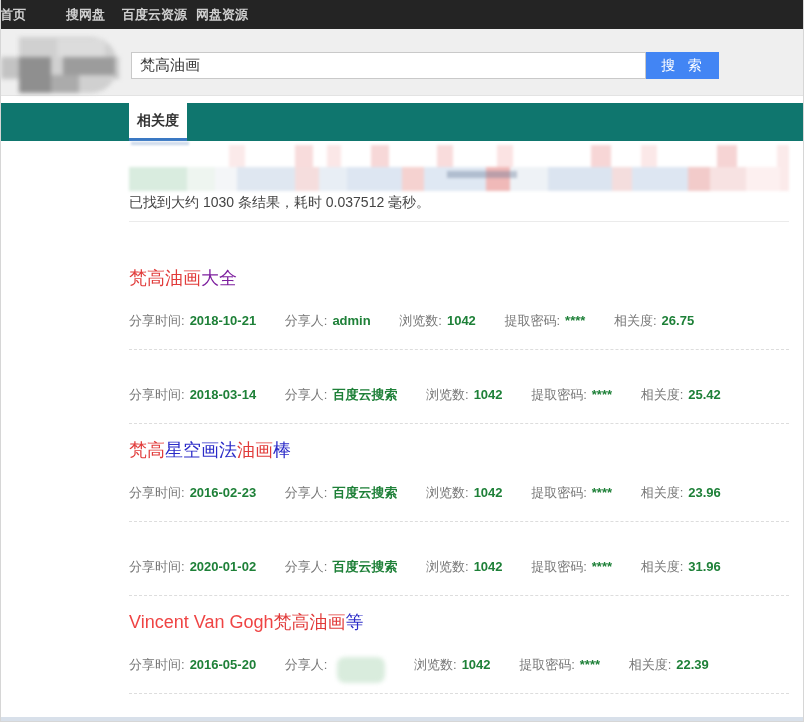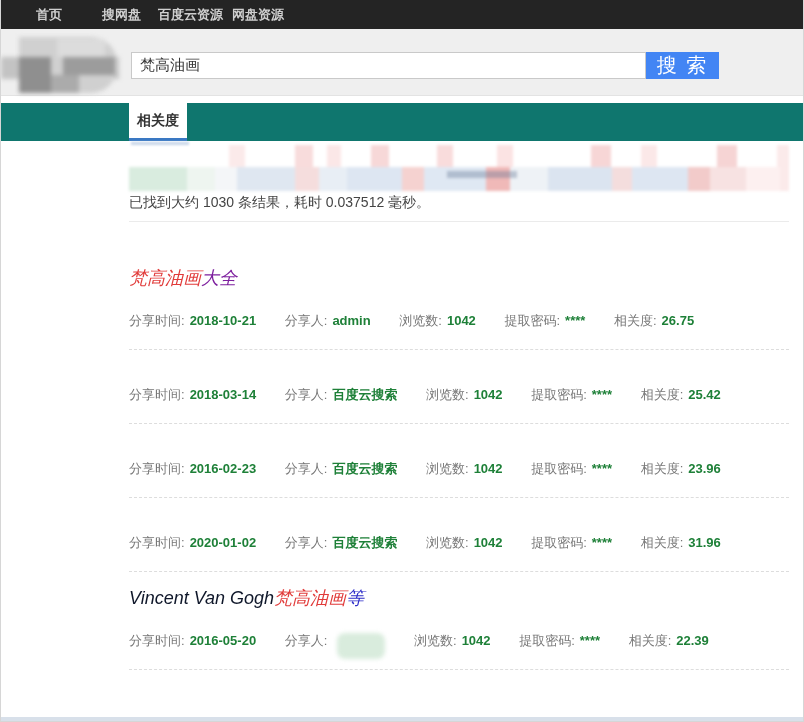--- a/index.html
+++ b/index.html
@@ -6,21 +6,21 @@
   html,body { background:#fff; }
   body { font-family:"Liberation Sans","DejaVu Sans",sans-serif; }
   .page {
     position:relative; width:804px; height:722px; margin:0 auto;
     background:#fff; overflow:hidden;
     border:1px solid #d6d6d6; border-top:none;
   }
   
   .topnav {
     display:flex; align-items:center; height:29px; background:#242424;
-    margin:0 -1px; padding-left:36px;
+    margin:0 -1px; 
   }
   .topnav a {
     color:#cfcfcf; font-size:13px; font-weight:600; text-decoration:none;
     cursor:pointer; white-space:nowrap;
   }
   .topnav a:nth-child(1){ margin-right:40px; }
   .topnav a:nth-child(2){ margin-right:17px; }
   .topnav a:nth-child(3){ margin-right:9px; }
   
   .search-header { position:relative; height:67px; background:#efefef; border-bottom:1px solid #e3e3e3; }
@@ -33,21 +33,21 @@
   .lb5{ left:62px; top:20px; width:52px; height:18px; background:#9c9c9c; }
   .lb6{ left:56px; top:2px;  width:48px; height:18px; background:#dcdcdc; }
   .search-form { position:absolute; left:130px; top:23px; display:flex; align-items:flex-start; }
   .search-input {
     width:515px; height:27px; border:1px solid #c9c9c9; background:#fff;
     font-size:15px; color:#333; padding:0 8px; outline:none;
     font-family:inherit;
   }
   .search-btn {
     width:73px; height:27px; border:none; background:#4285f4; color:#fff;
-    font-size:20px; letter-spacing:2px; cursor:pointer; font-family:Liberation Sans, sans-serif;
+    font-size:14px; letter-spacing:2px; cursor:pointer; font-family:Liberation Mono, monospace;
   }
   
   .tabstrip { margin-top:7px; height:38px; background:#0f766e; }
   .tab {
     display:inline-flex; align-items:center; justify-content:center;
     margin-left:128px; height:38px; padding:0 8px; min-width:57px;
     background:#fff; border-bottom:3px solid #3a78c3;
     font-size:14px; font-weight:600; color:#333; cursor:pointer;
   }
   
@@ -58,21 +58,21 @@
   .ad-row { display:flex; height:22px; }
   .ad-row2 { height:24px; }
   .ad-row i { display:block; height:100%; }
   .ad-corner { position:absolute; left:2px; top:-3px; width:58px; height:5px; background:#c5d4e8; filter:blur(1px); }
   .ad-smudge { position:absolute; left:318px; top:26px; width:70px; height:7px; background:rgba(90,110,140,.35); filter:blur(1.5px); }
   .summary { font-size:14px; color:#444; line-height:20px; margin-top:1px; }
   .divider { border:none; border-top:1px solid #ebebeb; margin-top:9px; width:660px; }
   
   .results { margin-top:30px; width:660px; }
   .result { padding-top:14px; border-bottom:1px dashed #ddd; }
-  .result-title { font-size:18px; line-height:24px; font-weight:400;font-style:italic; }
+  .result-title { font-size:18px; line-height:24px; font-weight:400; }
   .result-title a { text-decoration:none; cursor:pointer; }
   .meta { margin-top:22px; font-size:13px; line-height:17px; color:#777; padding-bottom:20px; }
   .meta .group { margin-right:25px; white-space:nowrap; }
   .meta .val { font-weight:700; color:#1e8038; margin-left:5px; }
   .blur-blob {
     display:inline-block; vertical-align:middle; width:48px; height:26px;
     margin-left:5px; margin-top:-6px; margin-bottom:-14px;
     background:#d9ecdd; border-radius:8px; filter:blur(2px);
   }
   
@@ -181,20 +181,23 @@
     <div class="meta">
       <span class="group"><span>分享时间:</span><span class="val">2018-03-14</span></span>
       <span class="group"><span>分享人:</span><span class="val">百度云搜索</span></span>
       <span class="group"><span>浏览数:</span><span class="val">1042</span></span>
       <span class="group"><span>提取密码:</span><span class="val">****</span></span>
       <span class="group"><span>相关度:</span><span class="val">25.42</span></span>
     </div>
   </div>
 
   <div class="result">
+    <div class="result-title">
+      <a><span style="color: rgb(225, 59, 58);">梵高</span><span style="color: rgb(43, 43, 200);">星空画法</span><span style="color: rgb(225, 59, 58);">油画</span><span style="color: rgb(43, 43, 200);">棒</span></a>
+    </div>
     <div class="meta">
       <span class="group"><span>分享时间:</span><span class="val">2016-02-23</span></span>
       <span class="group"><span>分享人:</span><span class="val">百度云搜索</span></span>
       <span class="group"><span>浏览数:</span><span class="val">1042</span></span>
       <span class="group"><span>提取密码:</span><span class="val">****</span></span>
       <span class="group"><span>相关度:</span><span class="val">23.96</span></span>
     </div>
   </div>
 
   <div class="result">
@@ -202,21 +205,21 @@
       <span class="group"><span>分享时间:</span><span class="val">2020-01-02</span></span>
       <span class="group"><span>分享人:</span><span class="val">百度云搜索</span></span>
       <span class="group"><span>浏览数:</span><span class="val">1042</span></span>
       <span class="group"><span>提取密码:</span><span class="val">****</span></span>
       <span class="group"><span>相关度:</span><span class="val">31.96</span></span>
     </div>
   </div>
 
   <div class="result">
     <div class="result-title">
-      <a><span style="color: #0f172a;">Vincent Van Gogh</span><span style="color: rgb(225, 59, 58);">梵高油画</span><span style="color: rgb(43, 43, 200);">等</span></a>
+      <a><span style="color: #ef4444;">Vincent Van Gogh</span><span style="color: rgb(225, 59, 58);">梵高油画</span><span style="color: rgb(43, 43, 200);">等</span></a>
     </div>
     <div class="meta">
       <span class="group"><span>分享时间:</span><span class="val">2016-05-20</span></span>
       <span class="group"><span>分享人:</span><span class="val"><span class="blur-blob"></span></span></span>
       <span class="group"><span>浏览数:</span><span class="val">1042</span></span>
       <span class="group"><span>提取密码:</span><span class="val">****</span></span>
       <span class="group"><span>相关度:</span><span class="val">22.39</span></span>
     </div>
   </div>
 </div>

